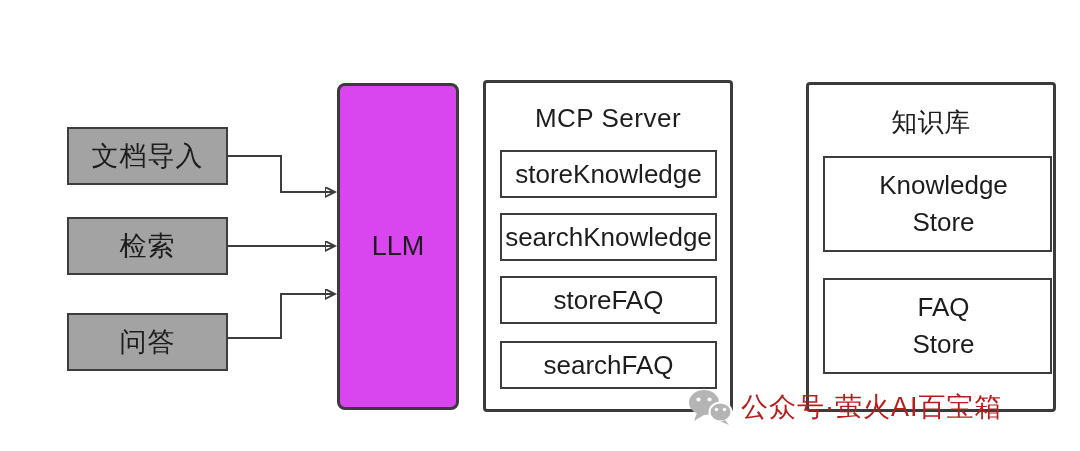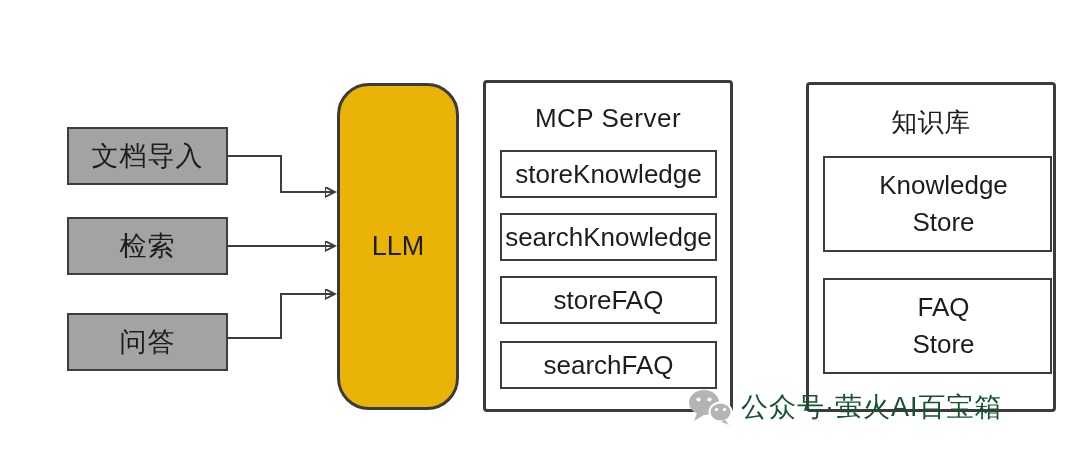--- a/index.html
+++ b/index.html
@@ -42,22 +42,22 @@
     letter-spacing: 1px;
   }
   
   .llm {
     position: absolute;
     left: 337px;
     top: 83px;
     width: 116px;
     height: 321px;
     border: 3px solid #3b3b3b;
-    border-radius: 32px;
-    background: #eab308;
+    border-radius: 8px;
+    background: #d946ef;
     display: flex;
     align-items: center;
     justify-content: center;
     font-size: 27px;
   }
   
   .group {
     position: absolute;
     top: 80px;
     width: 244px;
@@ -107,21 +107,21 @@
     padding-left: 12px;
   }
   
   .watermark {
     position: absolute;
     left: 688px;
     top: 389px;
     display: flex;
     align-items: center;
     gap: 9px;
-    color: #14532d;
+    color: #b91c1c;
     font-size: 27px;
     letter-spacing: 1px;
     z-index: 5;
     background: transparent;
   }
   .watermark svg { display: block; }
 </style>
 </head>
 <body>
 

